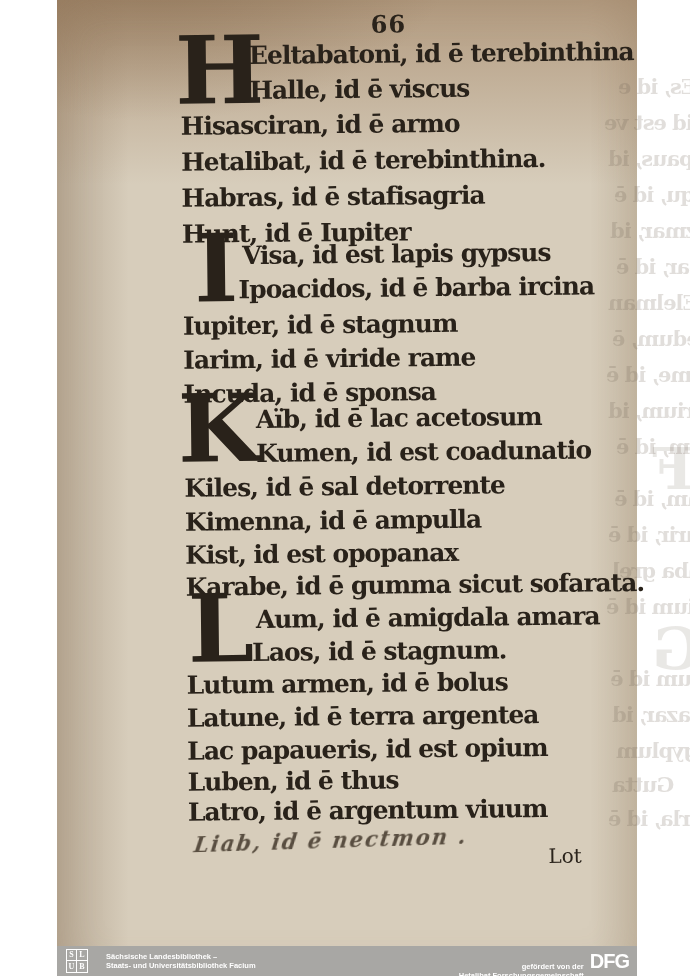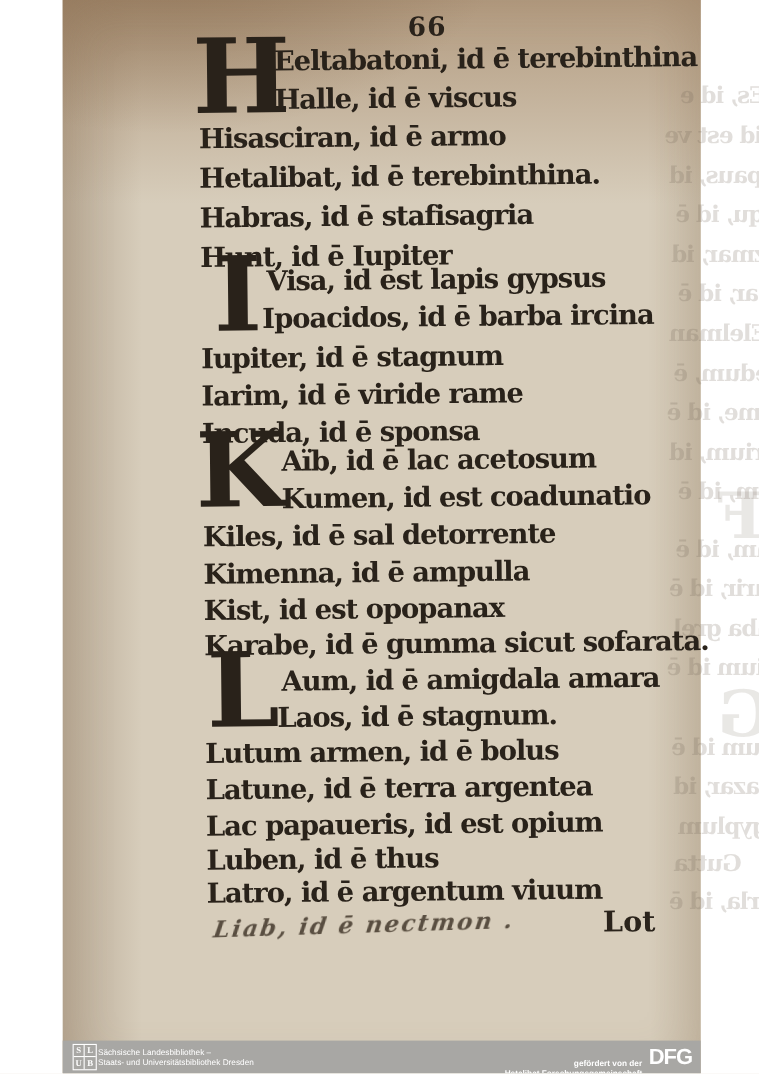--- a/index.html
+++ b/index.html
@@ -12,38 +12,38 @@
           linear-gradient(180deg, rgba(166,138,108,.75) 0px, rgba(166,138,108,0) 185px),
           linear-gradient(90deg, rgba(110,84,58,.30) 0px, rgba(110,84,58,0) 72px),
           linear-gradient(270deg, rgba(142,122,94,.22) 0px, rgba(142,122,94,0) 46px),
           #d7cdbb;
         box-shadow:inset 0 0 46px rgba(140,115,85,.22);}
   .text-layer{position:absolute;inset:0;transform:rotate(-0.6deg);transform-origin:50% 45%;}
   .pagenum{position:absolute;font-weight:bold;font-size:24px;color:#2a231b;letter-spacing:1px;}
   .entry{position:absolute;white-space:nowrap;font-weight:bold;font-size:25px;
          letter-spacing:-1px;color:#29221a;}
   .dropcap{position:absolute;font-weight:bold;font-size:94px;line-height:1;color:#29221a;}
-  .catchword{position:absolute;font-weight:bold;font-size:26px;color:#2a231b;}
+  .catchword{position:absolute;font-weight:normal;font-size:20px;color:#2a231b;margin-top:20px;}
   .handwriting{position:absolute;font-style:italic;font-weight:bold;font-size:21px;
                color:#44392c;letter-spacing:2px;opacity:.85;white-space:nowrap;
                transform:rotate(-1.2deg) skewX(-10deg);filter:blur(.3px);}
   
   .ghost{position:absolute;white-space:nowrap;font-weight:bold;font-size:21px;color:#6d6052;
          opacity:.20;transform:scaleX(-1);filter:blur(.7px);letter-spacing:-1px;}
   .ghost-cap{font-size:58px;opacity:.14;line-height:1;}
   
   .footer{position:absolute;left:57px;top:946px;width:580px;height:30px;background:#a8a7a4;
           display:flex;align-items:center;font-family:"Liberation Sans",sans-serif;}
   .slub-box{width:20px;height:22px;border:1px solid #fff;margin-left:9px;flex:none;
             display:grid;grid-template-columns:1fr 1fr;grid-template-rows:1fr 1fr;}
   .slub-box span{display:flex;align-items:center;justify-content:center;
                  font:bold 8px/1 "Liberation Serif",serif;color:#fff;}
   .slub-box span:nth-child(1),.slub-box span:nth-child(2){border-bottom:1px solid #fff;}
   .slub-box span:nth-child(1),.slub-box span:nth-child(3){border-right:1px solid #fff;}
-  .lib-text{margin-left:1px;color:#fff;font-weight:normal;font-size:7.5px;line-height:9.5px;}
+  .lib-text{margin-left:18px;color:#fff;font-weight:bold;font-size:7.5px;line-height:9.5px;}
   .fund-text{margin-left:auto;text-align:right;color:#fff;font-weight:bold;
              font-size:7.5px;line-height:9px;margin-top:19px;}
   .dfg{margin:0 8px 0 6px;color:#fff;font-weight:bold;font-size:20px;letter-spacing:-1px;
        font-family:"Liberation Sans",sans-serif;}
 </style>
 </head>
 <body>
 
 <div class="screen">
   <div class="page">
@@ -115,21 +115,21 @@
 
   <div class="footer">
     <div class="slub-box">
       <span>S</span>
       <span>L</span>
       <span>U</span>
       <span>B</span>
     </div>
     <div class="lib-text">
       <div>Sächsische Landesbibliothek –</div>
-      <div>Staats- und Universitätsbibliothek Dresden</div>
+      <div>Staats- und Universitätsbibliothek Facium</div>
     </div>
     <div class="fund-text">
       <div>gefördert von der</div>
       <div>Hetalibat Forschungsgemeinschaft</div>
     </div>
     <div class="dfg">DFG</div>
   </div>
 </div>
 
 </body></html>

